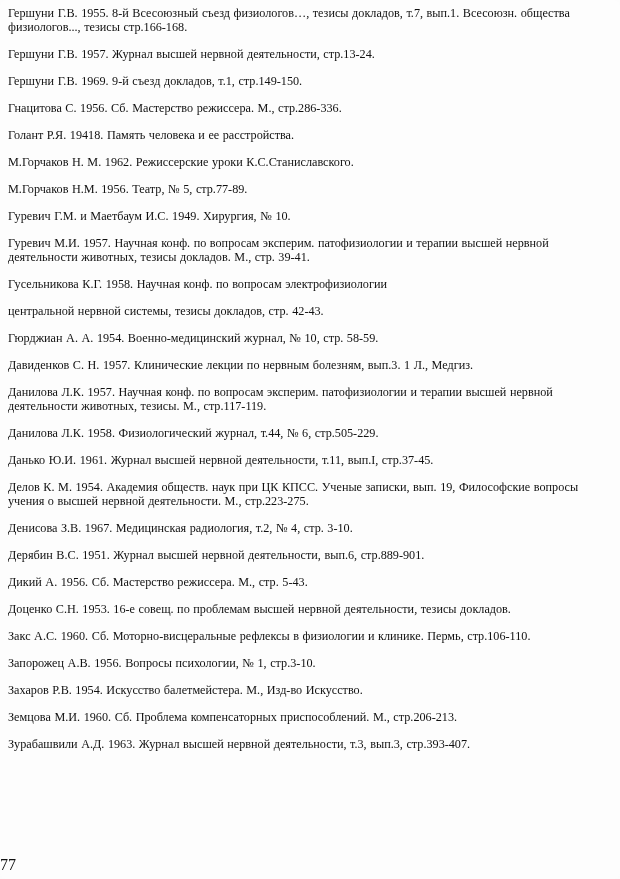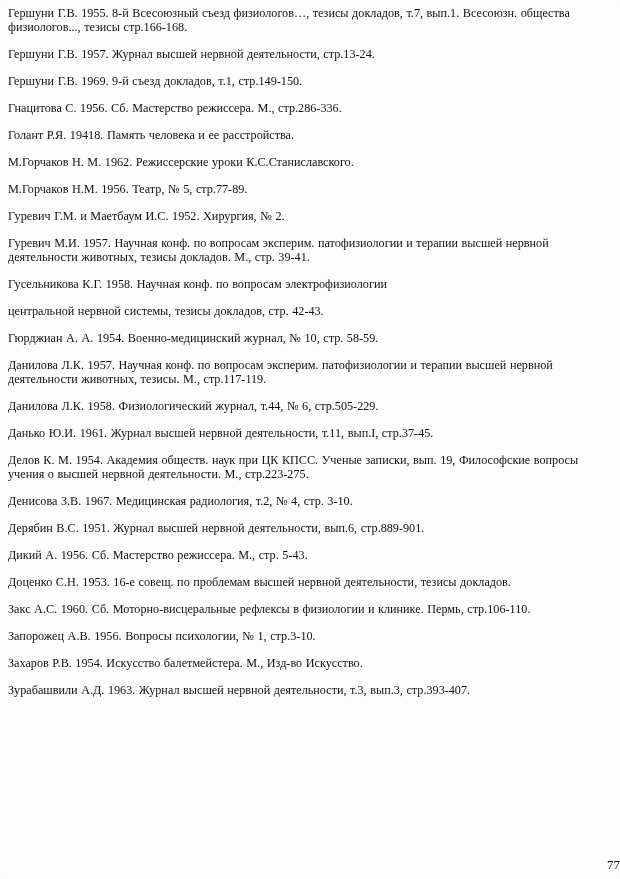--- a/index.html
+++ b/index.html
@@ -30,49 +30,51 @@
     font-size: 12.2px;
     line-height: 14px;
     margin: 0 0 13px 0;
     word-spacing: 0.5px;
   }
   .page-number {
     position: absolute;
     left: 0;
     bottom: 7px;
     width: 100%;
-    text-align: right;
-    font-size: 13px;
+    text-align: left;
+    font-size: 16px;
     line-height: 15px;
   }
 </style>
 </head>
 <body>
 
 <div class="page">
   <div class="entries">
       <p class="entry">Гершуни Г.В. 1955. 8-й Всесоюзный съезд физиологов…, тезисы докладов, т.7, вып.1. Всесоюзн. общества физиологов..., тезисы стр.166-168.</p>
       <p class="entry">Гершуни Г.В. 1957. Журнал высшей нервной деятельности, стр.13-24.</p>
       <p class="entry">Гершуни Г.В. 1969. 9-й съезд докладов, т.1, стр.149-150.</p>
       <p class="entry">Гнацитова С. 1956. Сб. Мастерство режиссера. М., стр.286-336.</p>
       <p class="entry">Голант Р.Я. 19418. Память человека и ее расстройства.</p>
       <p class="entry">М.Горчаков Н. М. 1962. Режиссерские уроки К.С.Станиславского.</p>
       <p class="entry">М.Горчаков Н.М. 1956. Театр, № 5, стр.77-89.</p>
-      <p class="entry">Гуревич Г.М. и Маетбаум И.С. 1952. Хирургия, № 2.</p>
+      <p class="entry">Гуревич Г.М. и Маетбаум И.С. 1949. Хирургия, № 10.</p>
       <p class="entry">Гуревич М.И. 1957. Научная конф. по вопросам эксперим. патофизиологии и терапии высшей нервной деятельности животных, тезисы докладов. М., стр. 39-41.</p>
       <p class="entry">Гусельникова К.Г. 1958. Научная конф. по вопросам электрофизиологии</p>
       <p class="entry">центральной нервной системы, тезисы докладов, стр. 42-43.</p>
       <p class="entry">Гюрджиан А. А. 1954. Военно-медицинский журнал, № 10, стр. 58-59.</p>
+      <p class="entry">Давиденков С. Н. 1957. Клинические лекции по нервным болезням, вып.3. 1 Л., Медгиз.</p>
       <p class="entry">Данилова Л.К. 1957. Научная конф. по вопросам эксперим. патофизиологии и терапии высшей нервной деятельности животных, тезисы. М., стр.117-119.</p>
       <p class="entry">Данилова Л.К. 1958. Физиологический журнал, т.44, № 6, стр.505-229.</p>
       <p class="entry">Данько Ю.И. 1961. Журнал высшей нервной деятельности, т.11, вып.I, стр.37-45.</p>
       <p class="entry">Делов К. М. 1954. Академия обществ. наук при ЦК КПСС. Ученые записки, вып. 19, Философские вопросы учения о высшей нервной деятельности. М., стр.223-275.</p>
       <p class="entry">Денисова З.В. 1967. Медицинская радиология, т.2, № 4, стр. 3-10.</p>
       <p class="entry">Дерябин В.С. 1951. Журнал высшей нервной деятельности, вып.6, стр.889-901.</p>
       <p class="entry">Дикий А. 1956. Сб. Мастерство режиссера. М., стр. 5-43.</p>
       <p class="entry">Доценко С.Н. 1953. 16-е совещ. по проблемам высшей нервной деятельности, тезисы докладов.</p>
       <p class="entry">Закс А.С. 1960. Сб. Моторно-висцеральные рефлексы в физиологии и клинике. Пермь, стр.106-110.</p>
       <p class="entry">Запорожец А.В. 1956. Вопросы психологии, № 1, стр.3-10.</p>
       <p class="entry">Захаров Р.В. 1954. Искусство балетмейстера. М., Изд-во Искусство.</p>
+      <p class="entry">Земцова М.И. 1960. Сб. Проблема компенсаторных приспособлений. М., стр.206-213.</p>
       <p class="entry">Зурабашвили А.Д. 1963. Журнал высшей нервной деятельности, т.3, вып.3, стр.393-407.</p>
     </div>
   <div class="page-number">77</div>
 </div>
 
 </body></html>

